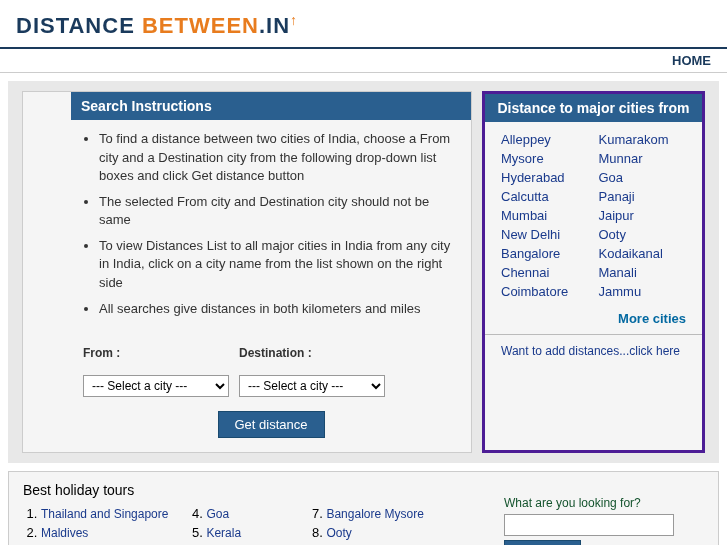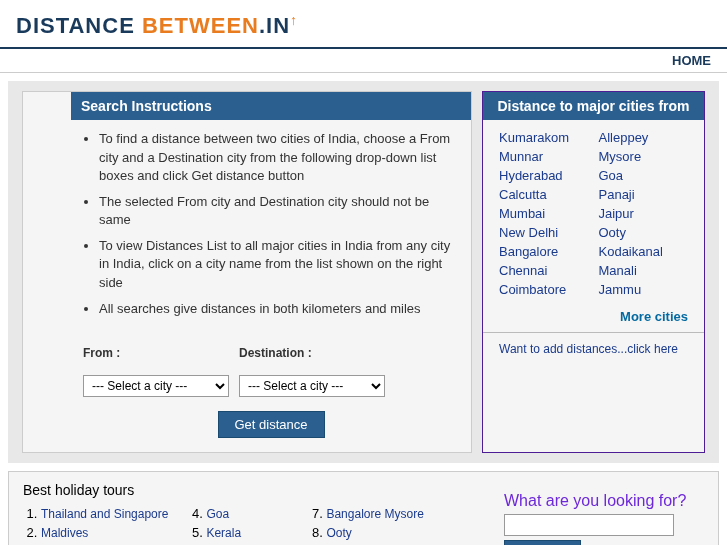--- a/index.html
+++ b/index.html
@@ -110,21 +110,21 @@
       padding: 5px 16px;
       font-size: 13px;
       cursor: pointer;
       font-weight: normal;
     }
 
     
     #right-panel {
       width: 223px;
       background: #f5f5f5;
-      border: 1px solid #4c1d95;
+      border: 3px solid #4c1d95;
     }
 
     #distance-header {
       background: #2a5f8f;
       color: #fff;
       font-weight: bold;
       font-size: 14px;
       padding: 6px 10px;
       text-align: center;
     }
@@ -209,22 +209,22 @@
     
     #search-box-panel {
       width: 200px;
       display: flex;
       flex-direction: column;
       align-items: flex-start;
       justify-content: flex-end;
     }
 
     #search-box-label {
-      font-size: 16px;
-      color: #6d28d9;
+      font-size: 12px;
+      color: #14532d;
       margin-bottom: 4px;
     }
 
     #search-input {
       width: 170px;
       border: 1px solid #999;
       padding: 3px 4px;
       font-size: 12px;
       margin-bottom: 4px;
     }
@@ -276,24 +276,24 @@
       </div>
     </div>
     <div id="get-distance-btn-area">
       <button id="get-distance-btn">Get distance</button>
     </div>
   </div>
 
   <div id="right-panel">
     <div id="distance-header">Distance to major cities from</div>
     <div id="cities-grid">
+      <a href="#">Alleppey</a>
       <a href="#">Kumarakom</a>
-      <a href="#">Alleppey</a>
+      <a href="#">Mysore</a>
       <a href="#">Munnar</a>
-      <a href="#">Mysore</a>
       <a href="#">Hyderabad</a>
       <a href="#">Goa</a>
       <a href="#">Calcutta</a>
       <a href="#">Panaji</a>
       <a href="#">Mumbai</a>
       <a href="#">Jaipur</a>
       <a href="#">New Delhi</a>
       <a href="#">Ooty</a>
       <a href="#">Bangalore</a>
       <a href="#">Kodaikanal</a>

